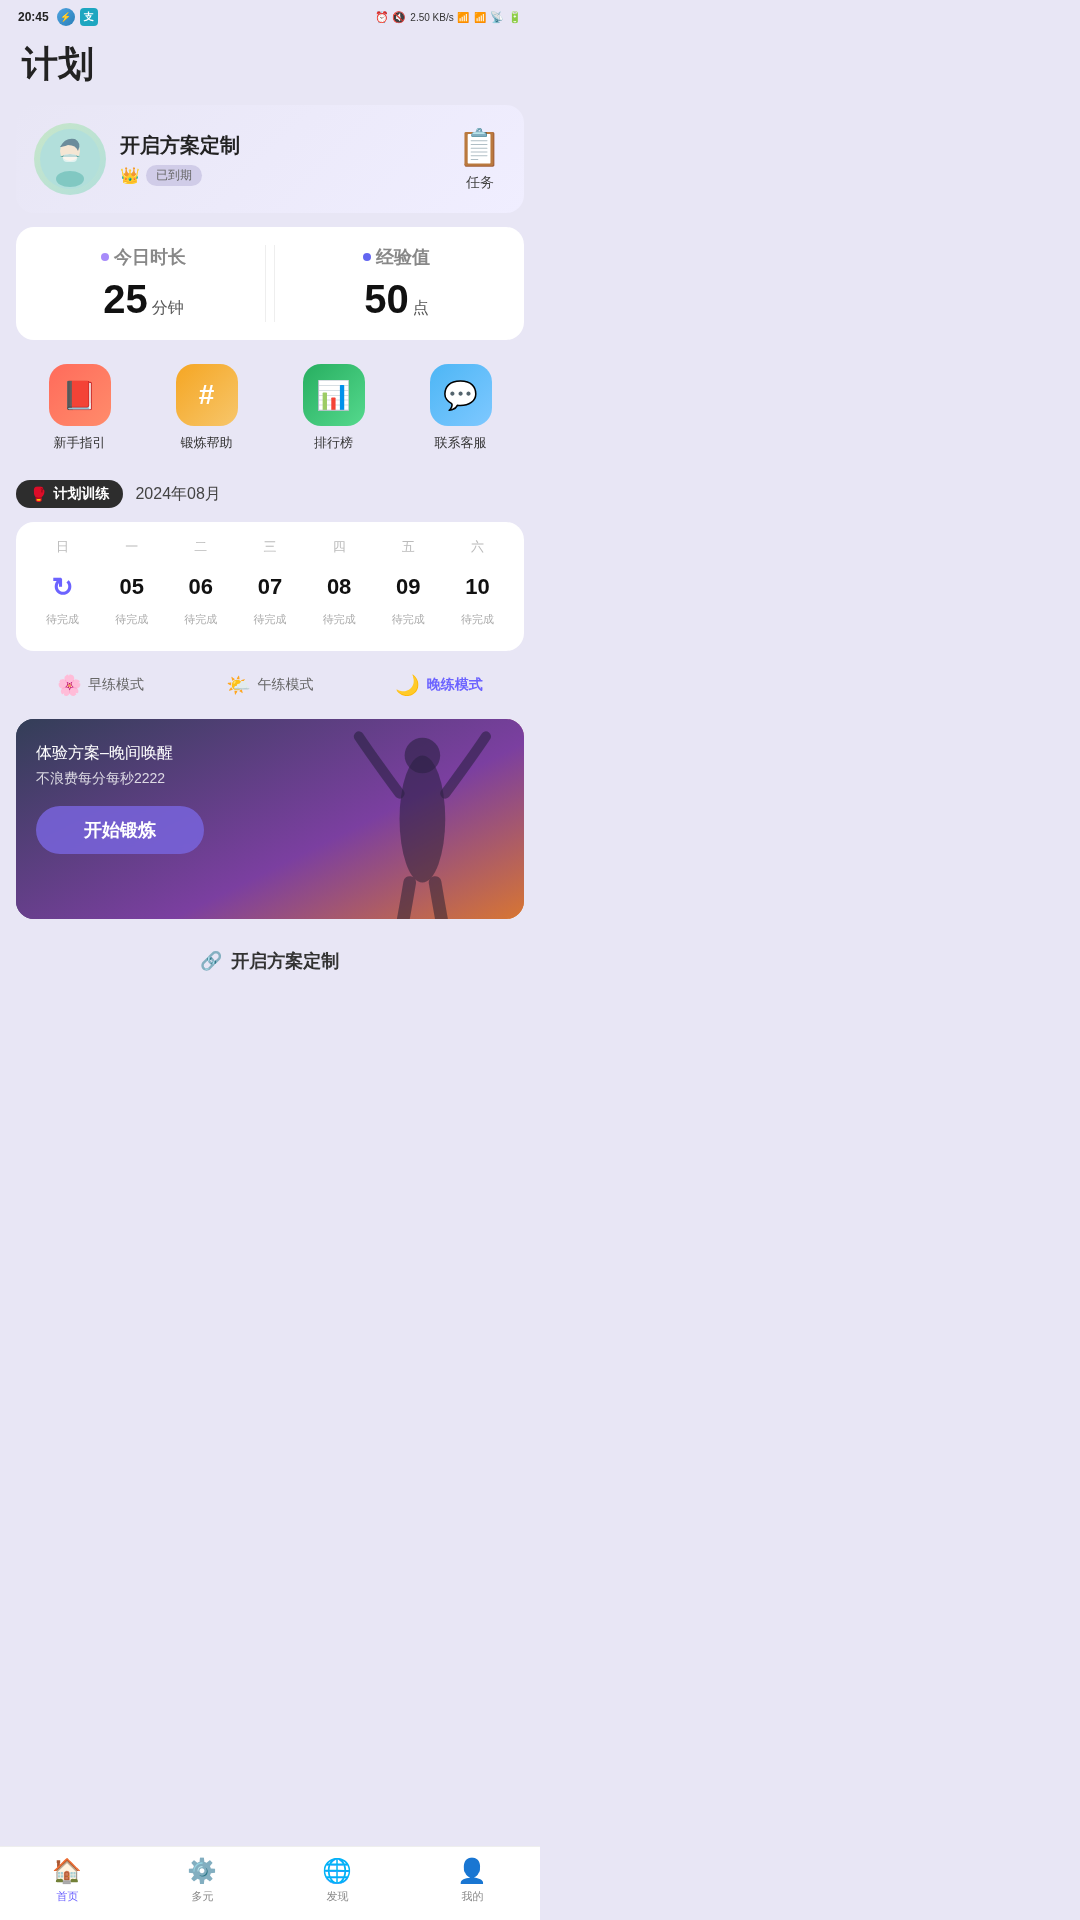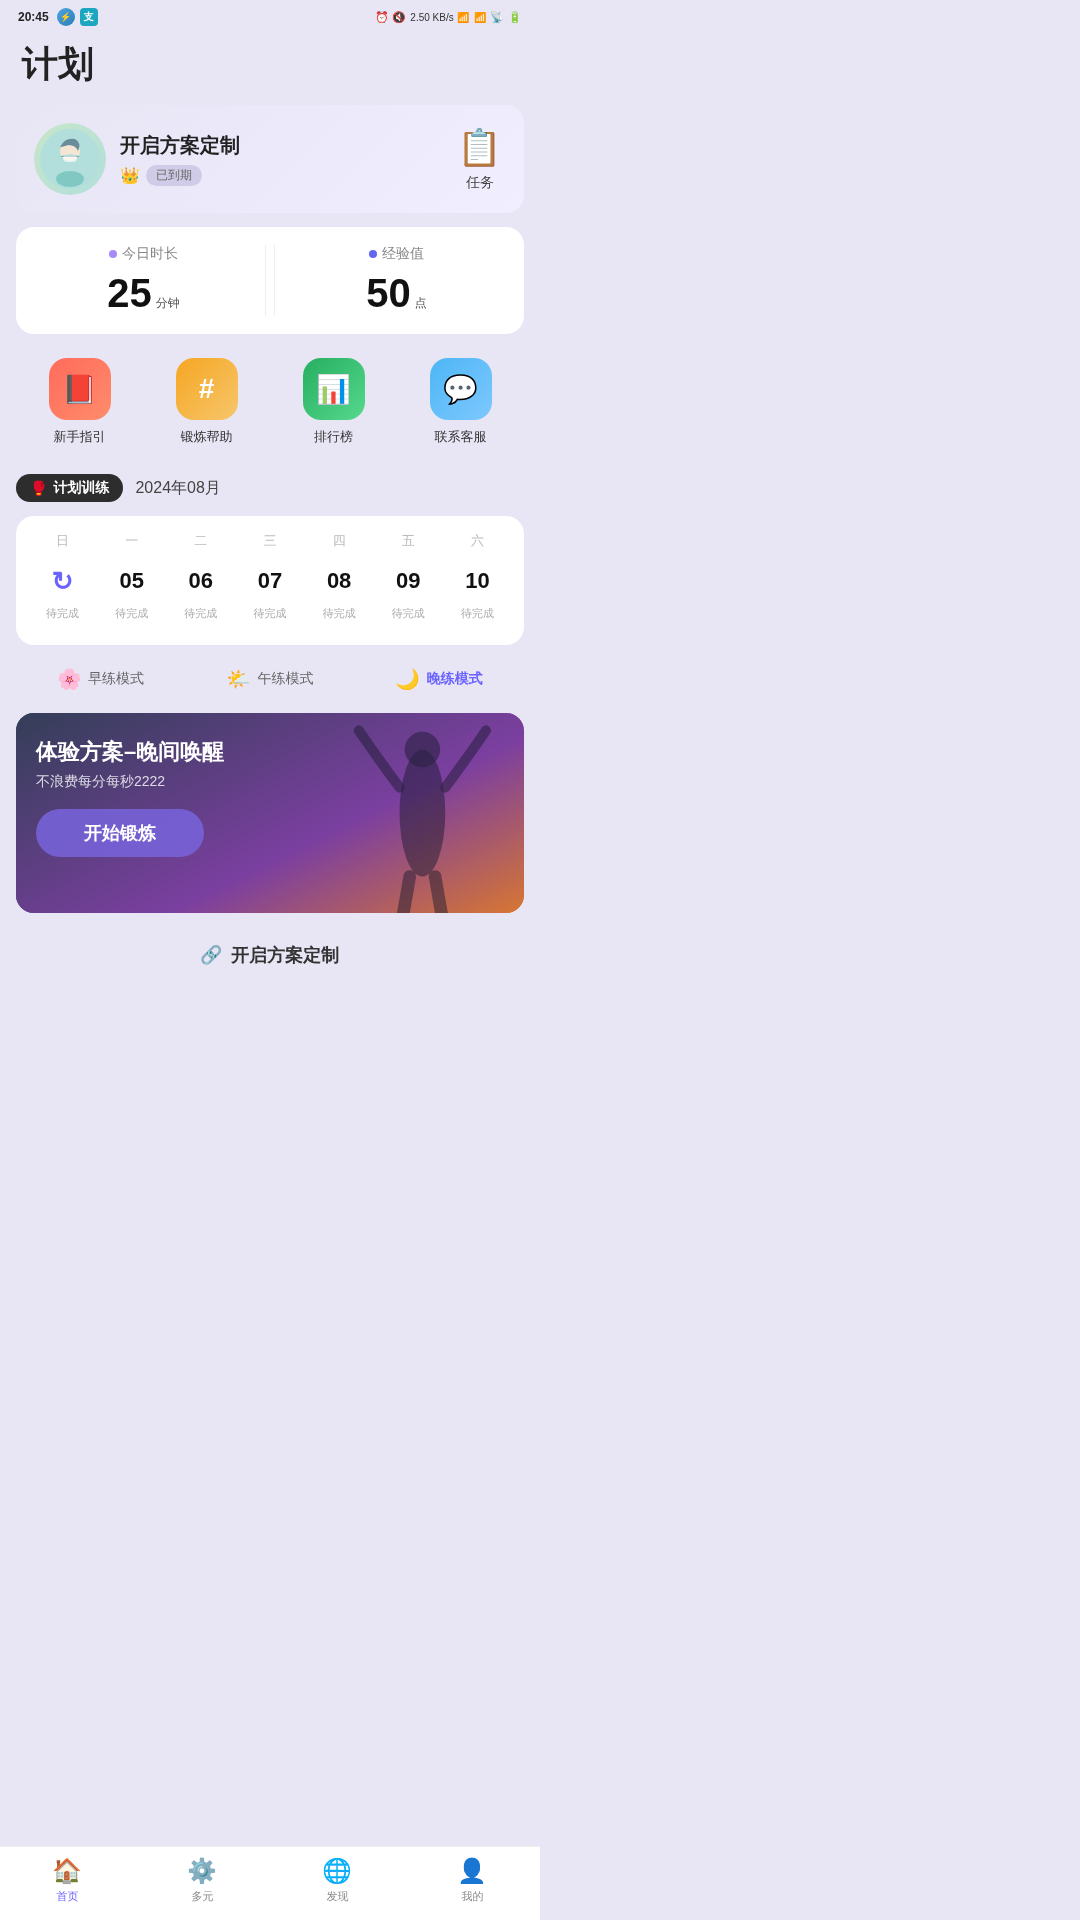--- a/index.html
+++ b/index.html
@@ -126,46 +126,47 @@
       margin: 0 16px 14px 16px;
       background: white;
       border-radius: 18px;
       padding: 18px 10px;
       display: flex;
       justify-content: space-around;
       align-items: flex-start;
     }
     .stat-item { text-align: center; flex: 1; }
     .stat-label {
-      font-size: 14px;
+      font-size: 18px;
       color: #888;
       margin-bottom: 8px;
       display: flex;
       align-items: center;
       justify-content: center;
       gap: 5px;
+      font-weight: bold;
     }
     .stat-dot {
       width: 8px; height: 8px;
       border-radius: 50%;
       display: inline-block;
     }
     .stat-value {
       display: flex;
       align-items: baseline;
       justify-content: center;
       gap: 4px;
     }
     .stat-num {
       font-size: 40px;
       font-weight: 800;
       color: #111;
     }
     .stat-unit {
-      font-size: 12px;
+      font-size: 16px;
       color: #555;
       font-weight: 500;
       margin-top: 8px;
     }
     .stat-divider {
       width: 1px;
       background: #eee;
       align-self: stretch;
       margin: 0 4px;
     }
@@ -298,22 +299,22 @@
       height: 200px;
       background: linear-gradient(135deg, #2c3e50 0%, #8e44ad 60%, #e67e22 100%);
     }
     .banner-content {
       position: absolute;
       left: 0; top: 0;
       padding: 24px 20px;
       z-index: 2;
     }
     .banner-title {
-      font-size: 22px;
-      font-weight: 700;
+      font-size: 16px;
+      font-weight: 400;
       color: white;
       margin-bottom: 6px;
     }
     .banner-subtitle {
       font-size: 14px;
       color: rgba(255,255,255,0.8);
       margin-bottom: 18px;
     }
     .banner-btn {
       background: rgba(120, 100, 220, 0.85);

